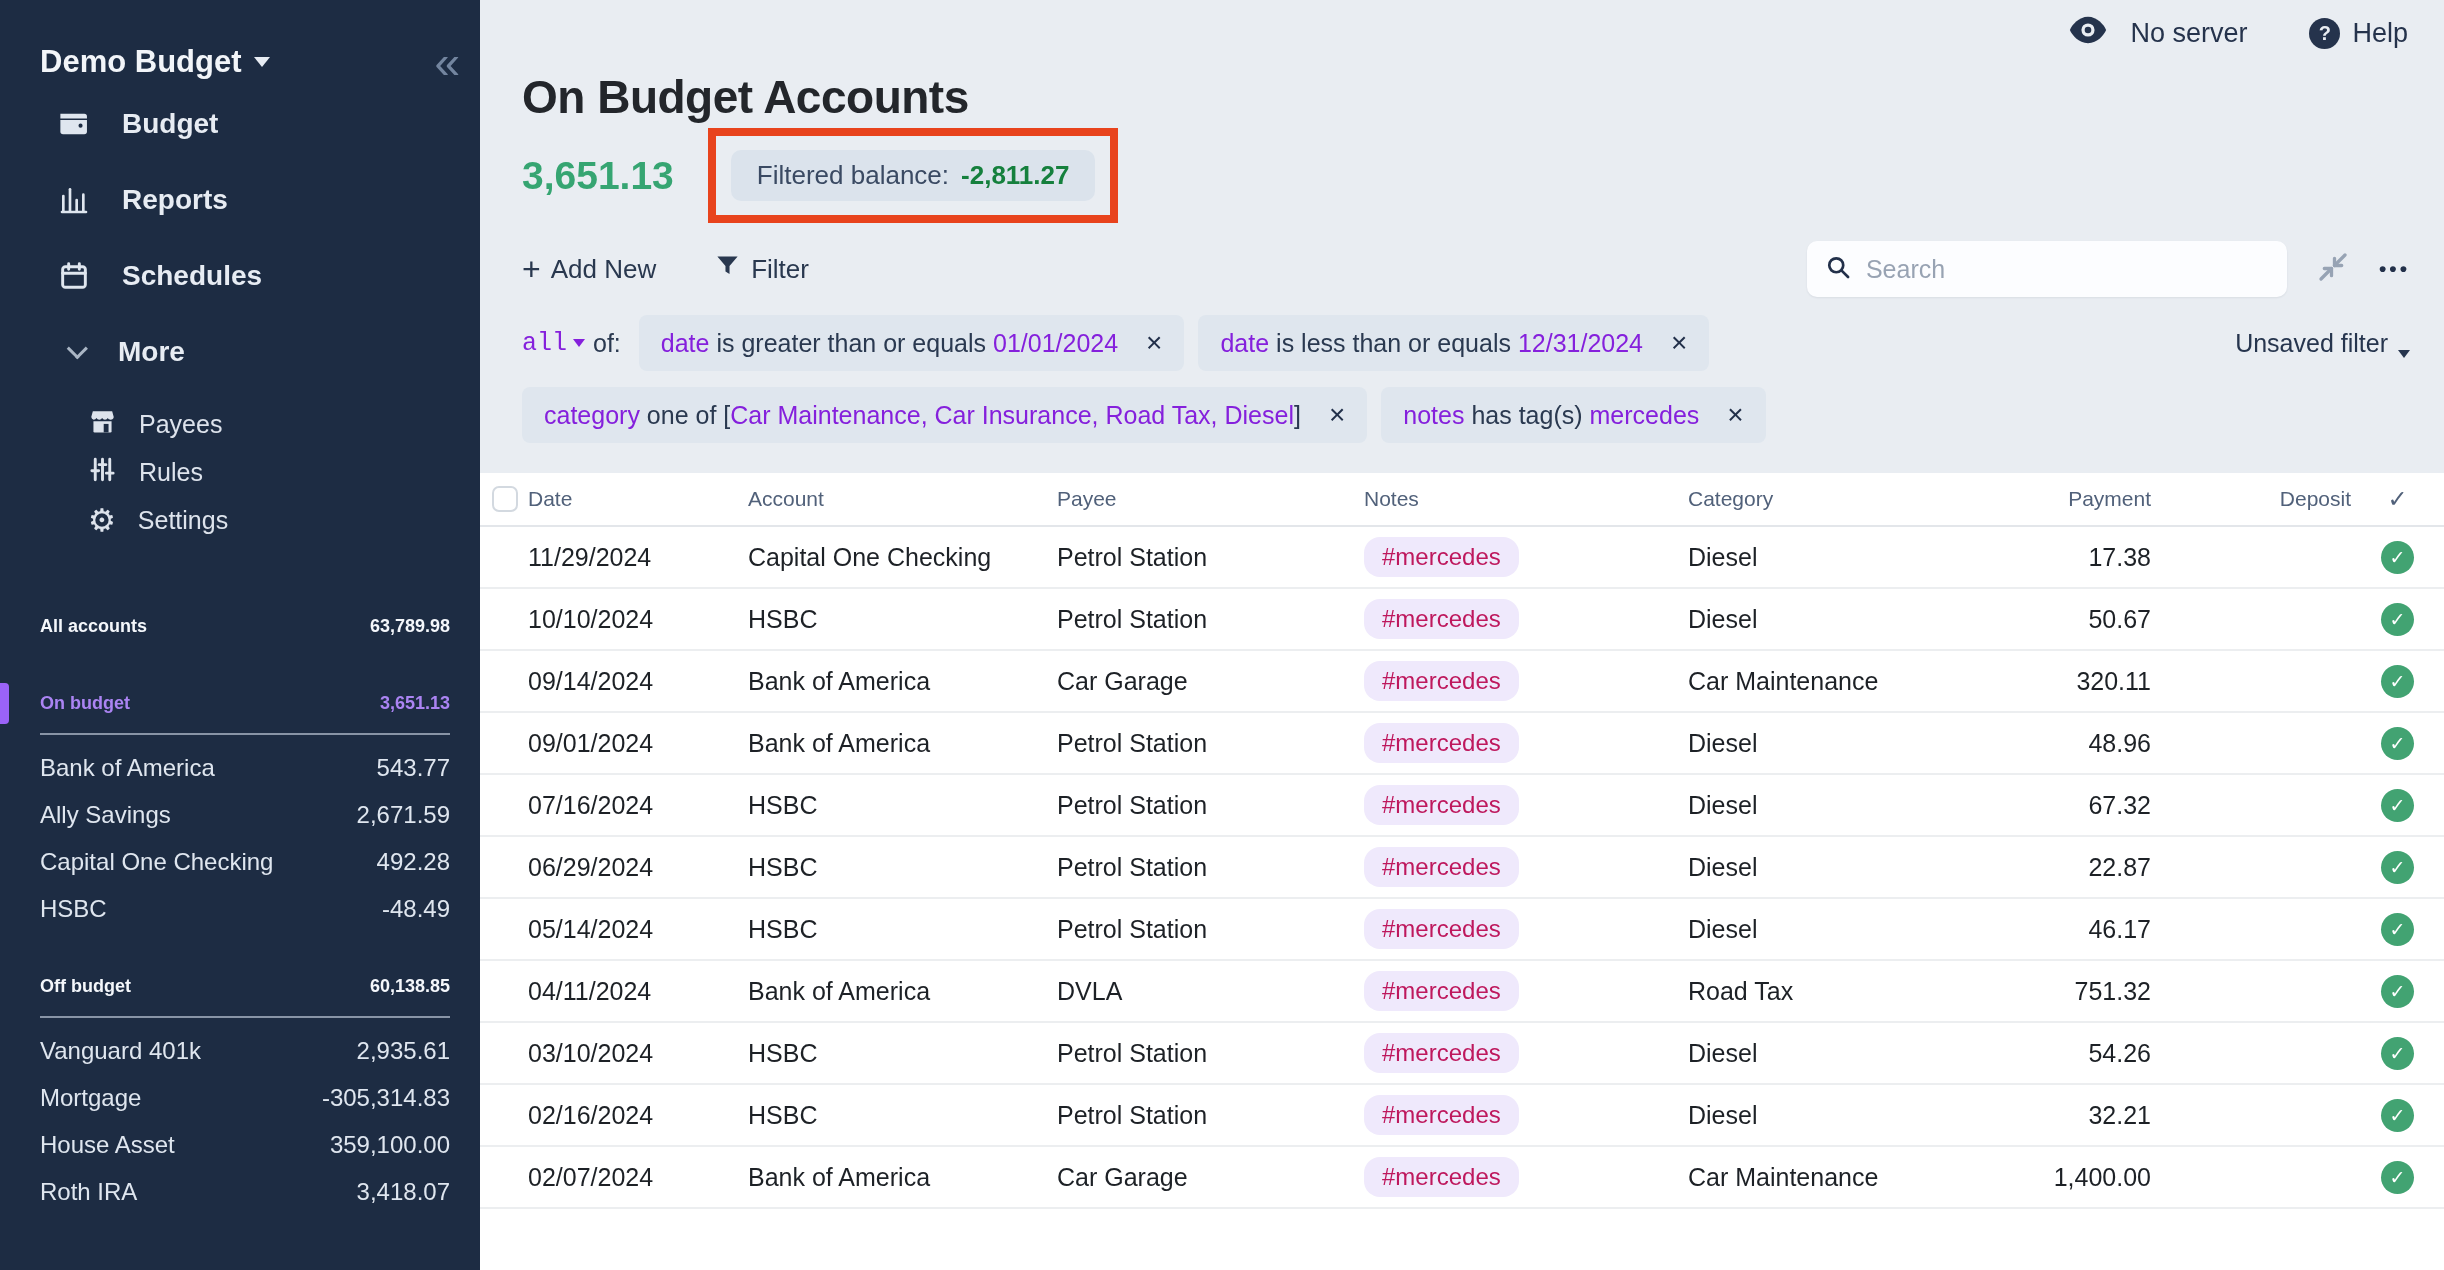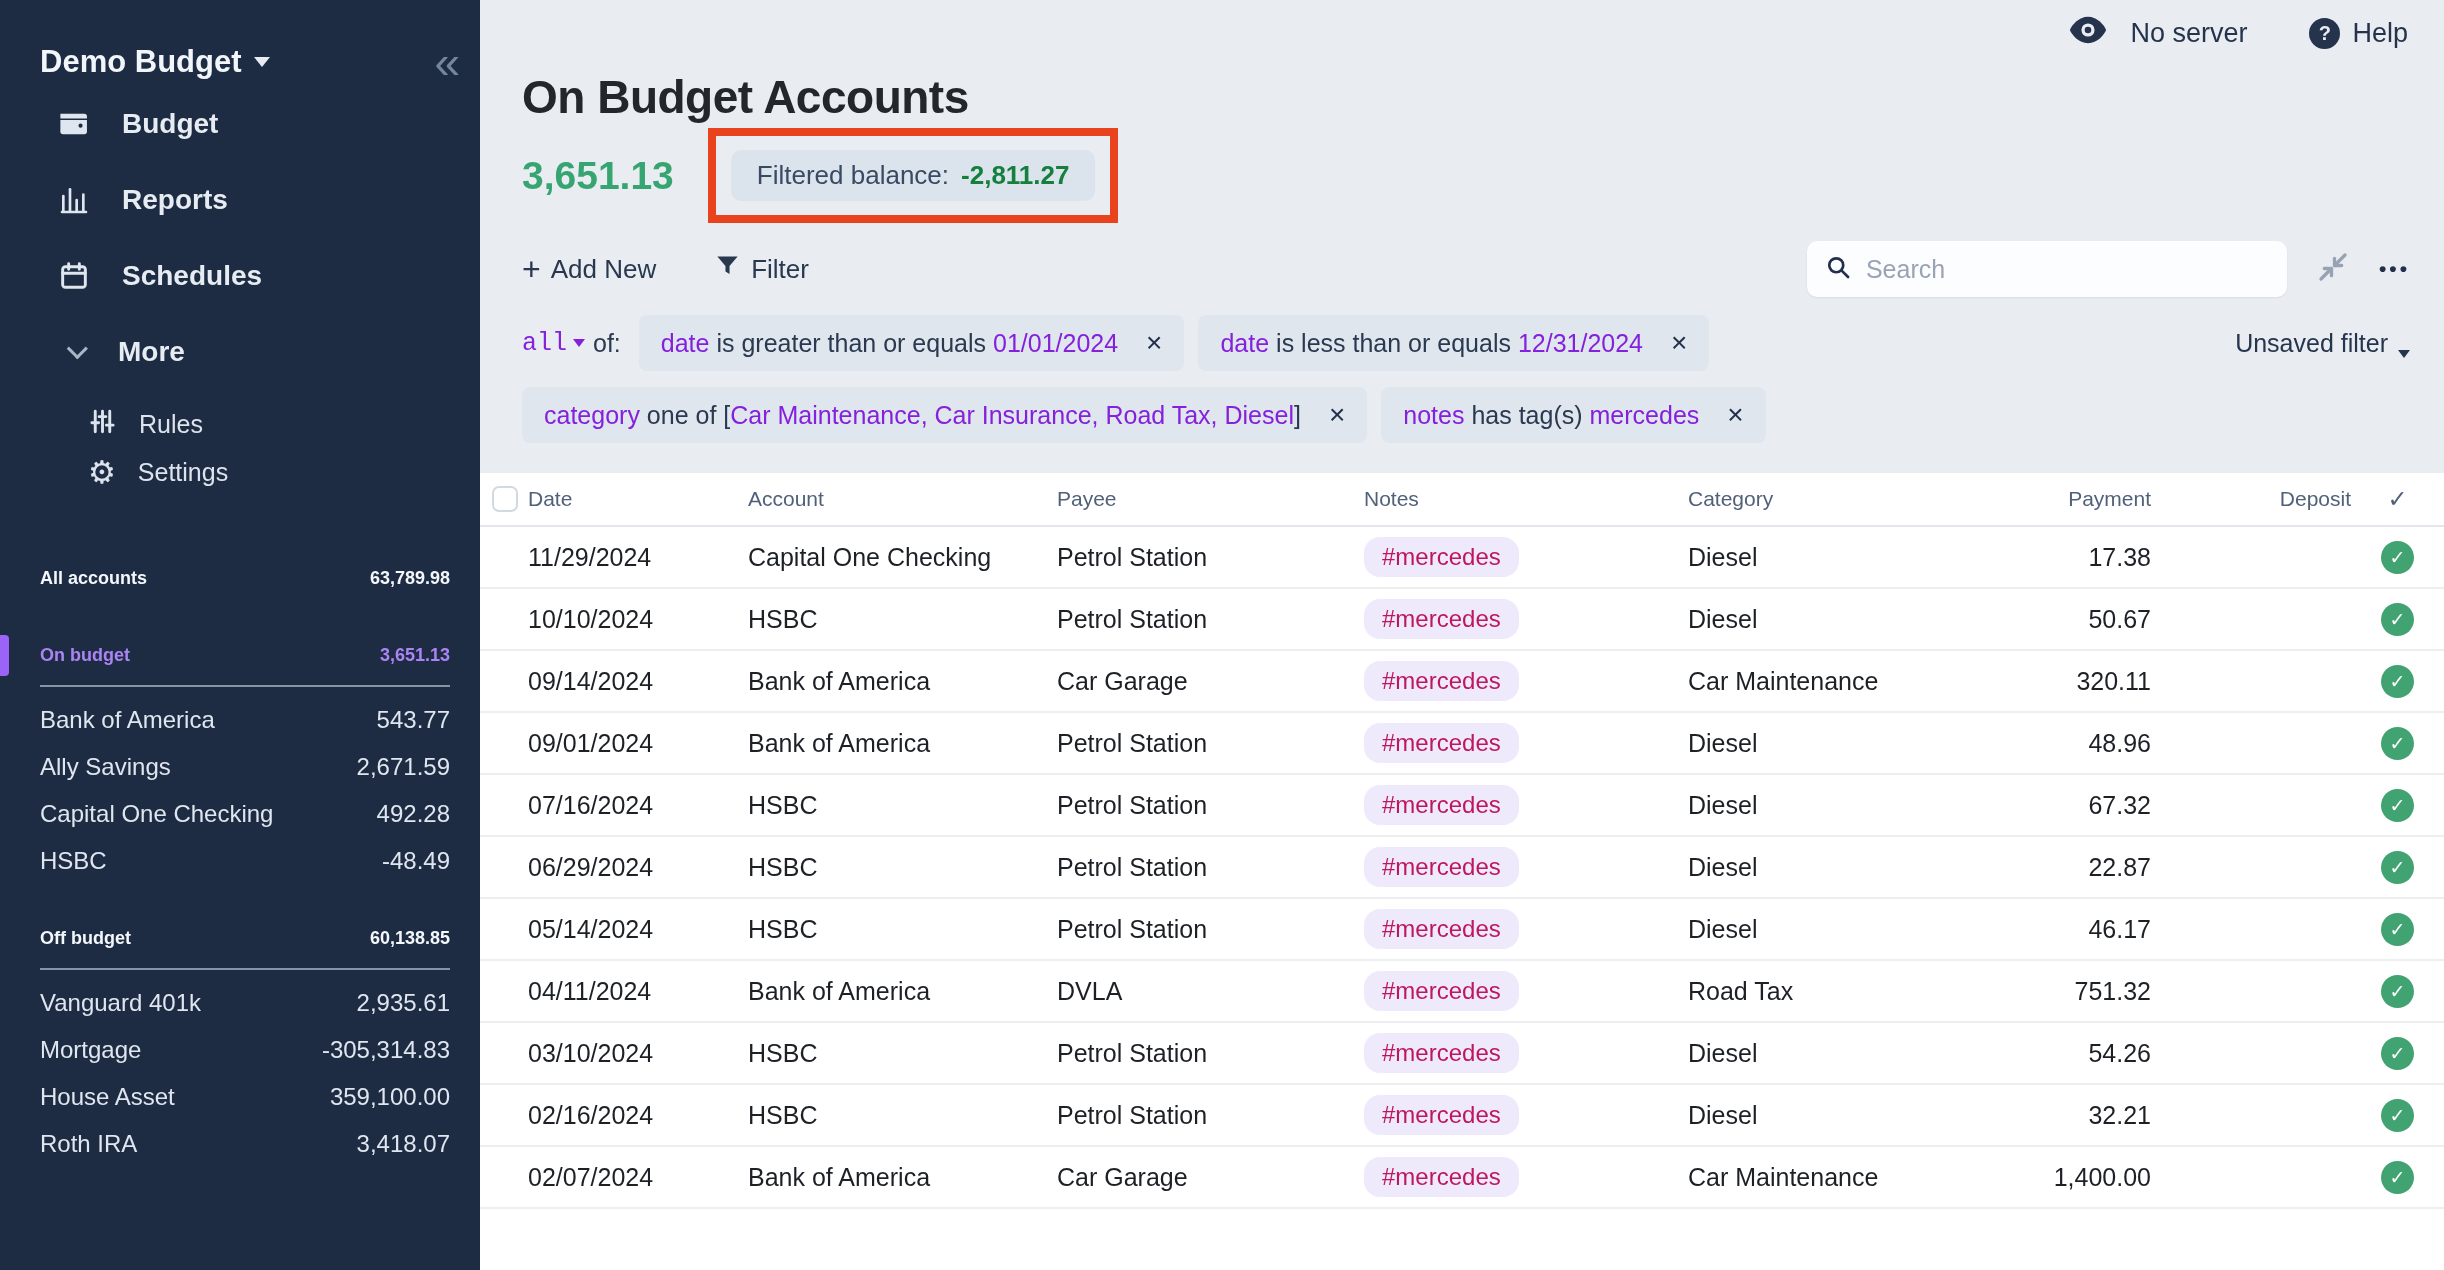--- a/index.html
+++ b/index.html
@@ -137,20 +137,30 @@
       <div class="nav-item more-item">
         <span class="nav-icon">
             <span class="chev-down"></span>
           </span>
         <span>More</span>
       </div>
 
       <div class="subnav">
         <div class="sub-item">
           <span>
+            <svg width="29" height="29" viewBox="0 0 24 24">
+                <path fill="#dde3ec" d="M4 3.5h16l1.3 4.8a2.6 2.6 0 0 1-2.6 2.2c-1 0-1.9-.6-2.3-1.4a2.6 2.6 0 0 1-4.7 0 2.6 2.6 0 0 1-4.7 0 2.6 2.6 0 0 1-2.3 1.4A2.6 2.6 0 0 1 2.7 8.3z"></path>
+                <path fill="#dde3ec" d="M4.5 11.8h15V20a1 1 0 0 1-1 1h-13a1 1 0 0 1-1-1z"></path>
+                <rect x="13" y="14" width="4" height="7" fill="#1d2c43"></rect>
+              </svg>
+          </span>
+          <span>Payees</span>
+        </div>
+        <div class="sub-item">
+          <span>
             <svg width="29" height="29" viewBox="0 0 24 24" fill="none" stroke="#dde3ec" stroke-width="2.4" stroke-linecap="round">
                 <path d="M6 3.5v17M12 3.5v17M18 3.5v17"></path>
                 <path d="M3.2 13h5.6M9.2 8h5.6M15.2 15h5.6"></path>
               </svg>
           </span>
           <span>Rules</span>
         </div>
         <div class="sub-item">
           <span class="gear-glyph">⚙</span>
           <span>Settings</span>

